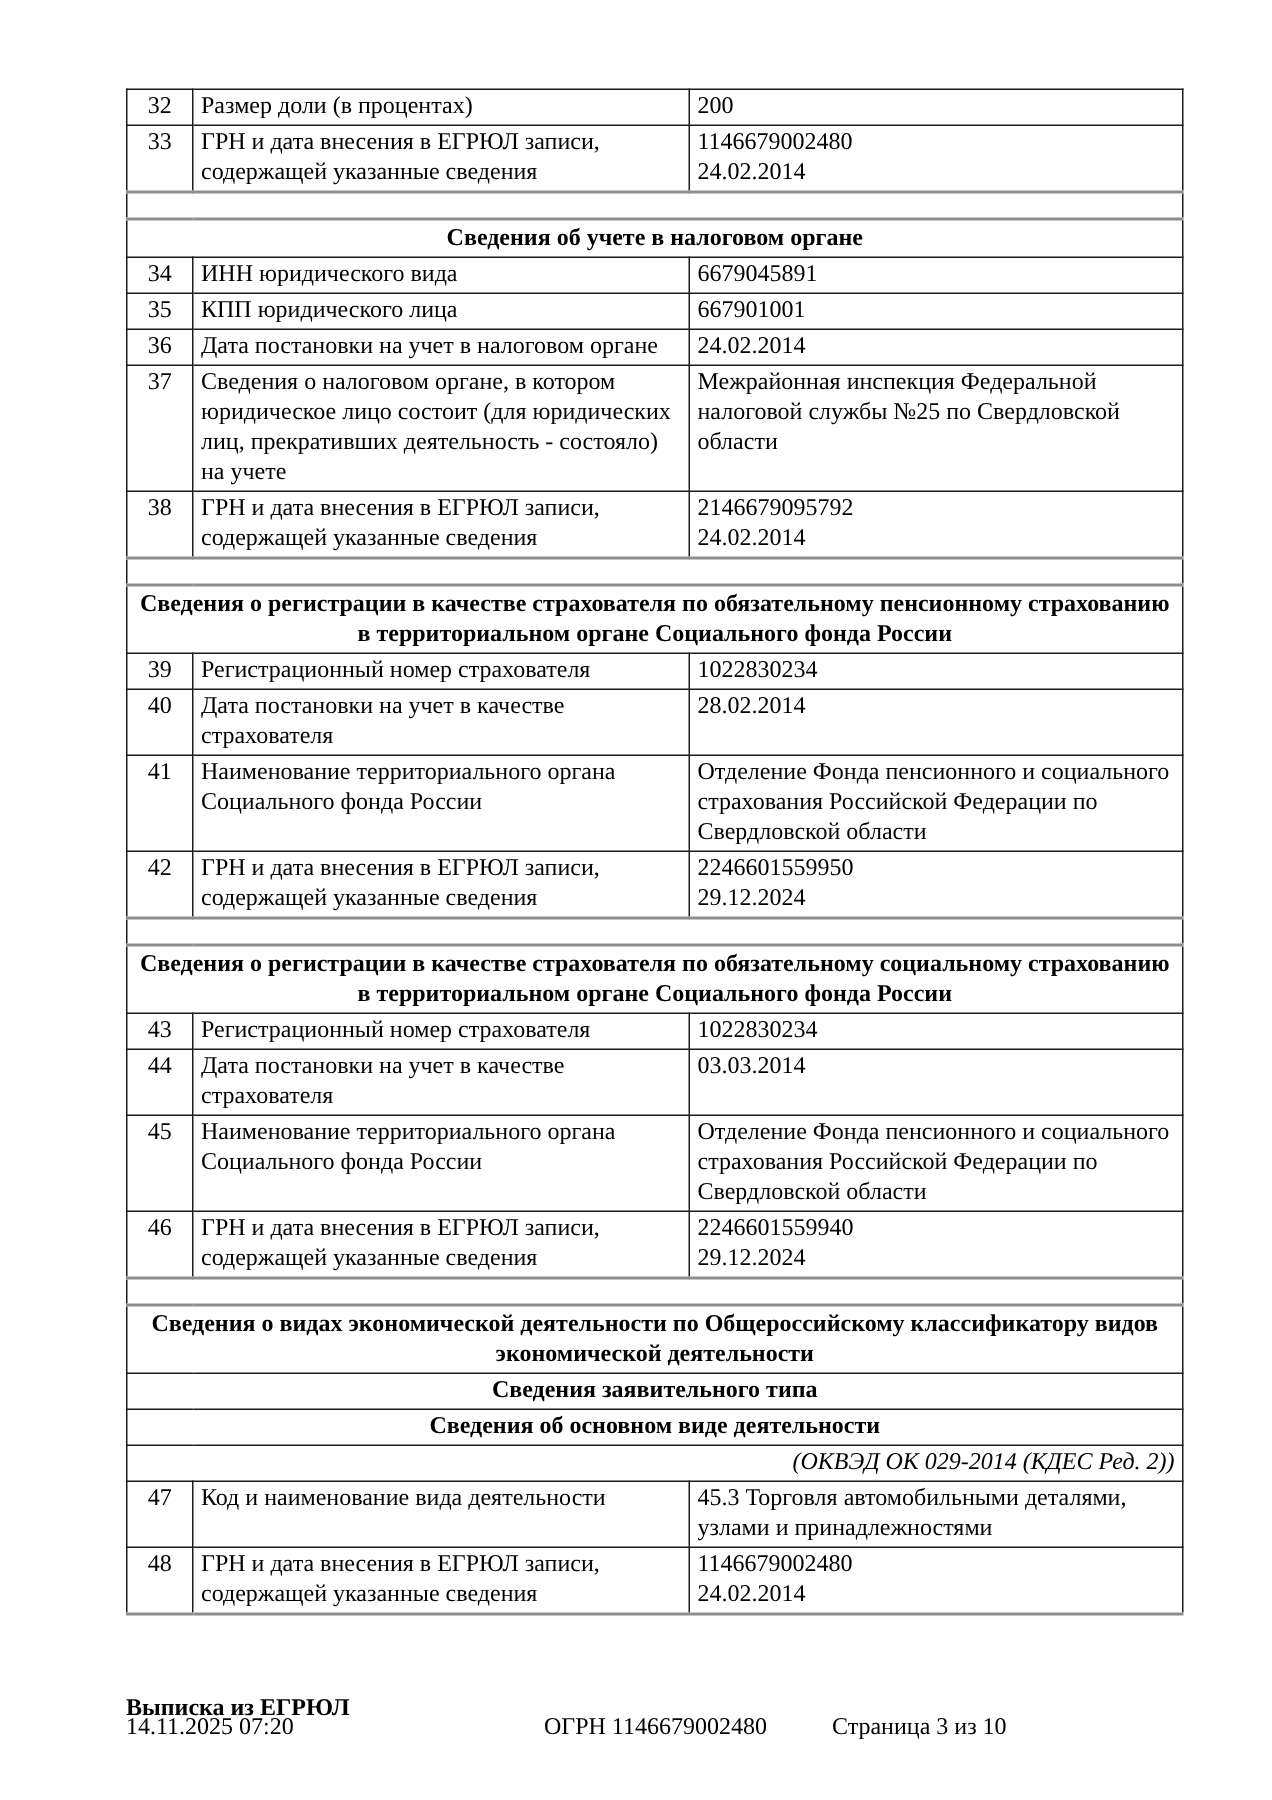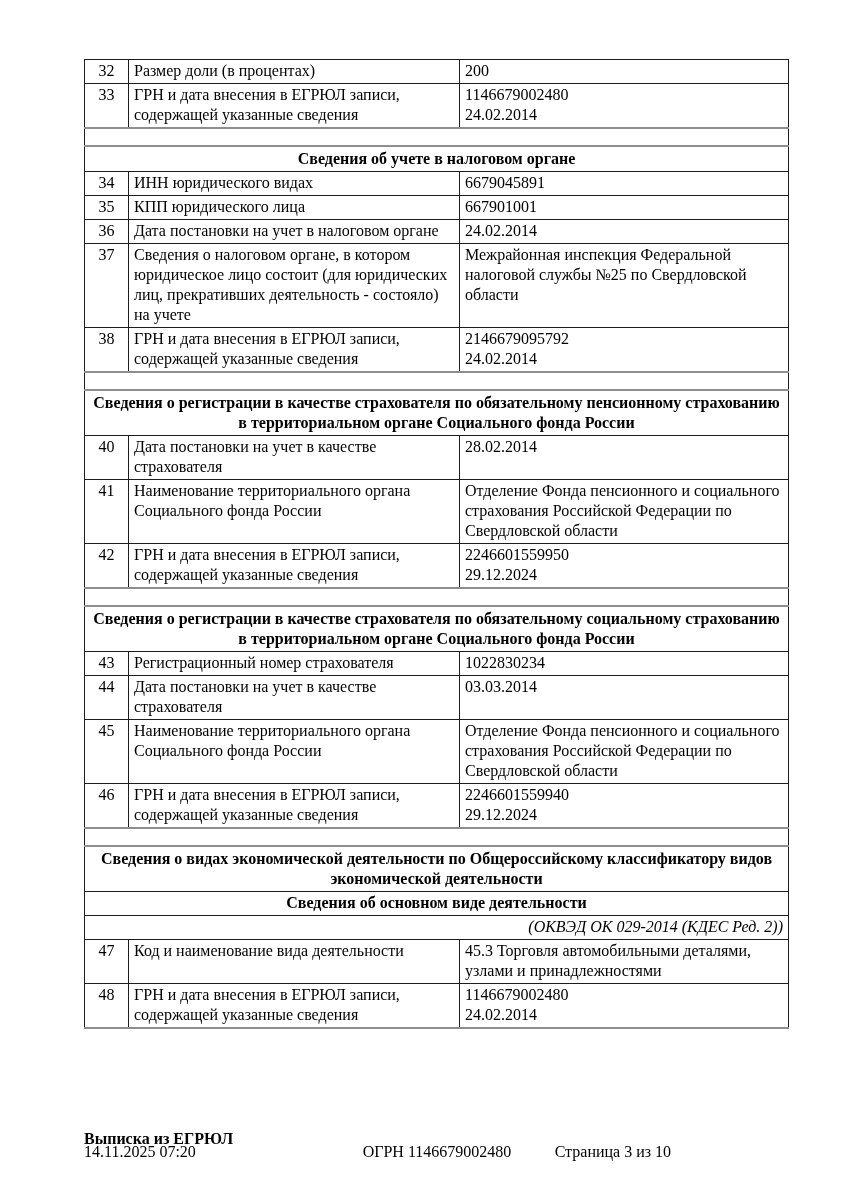--- a/index.html
+++ b/index.html
@@ -93,21 +93,21 @@
 
       <tr class="spacer-row">
           <td colspan="3"></td>
         </tr>
 
       <tr>
         <td colspan="3" class="hdr">Сведения об учете в налоговом органе</td>
       </tr>
       <tr>
         <td class="num">34</td>
-        <td>ИНН юридического видах</td>
+        <td>ИНН юридического вида</td>
         <td>
             <div class="val-line">6679045891</div>
           </td>
       </tr>
       <tr>
         <td class="num">35</td>
         <td>КПП юридического лица</td>
         <td>
             <div class="val-line">667901001</div>
           </td>
@@ -136,20 +136,27 @@
       </tr>
 
       <tr class="spacer-row">
           <td colspan="3"></td>
         </tr>
 
       <tr>
         <td colspan="3" class="hdr">Сведения о регистрации в качестве страхователя по обязательному пенсионному страхованию в территориальном органе Социального фонда России</td>
       </tr>
       <tr>
+        <td class="num">39</td>
+        <td>Регистрационный номер страхователя</td>
+        <td>
+            <div class="val-line">1022830234</div>
+          </td>
+      </tr>
+      <tr>
         <td class="num">40</td>
         <td>Дата постановки на учет в качестве страхователя</td>
         <td>
             <div class="val-line">28.02.2014</div>
           </td>
       </tr>
       <tr>
         <td class="num">41</td>
         <td>Наименование территориального органа Социального фонда России</td>
         <td>
@@ -201,20 +208,23 @@
           <div class="val-line">29.12.2024</div>
         </td>
       </tr>
 
       <tr class="spacer-row">
           <td colspan="3"></td>
         </tr>
 
       <tr>
         <td colspan="3" class="hdr">Сведения о видах экономической деятельности по Общероссийскому классификатору видов экономической деятельности</td>
+      </tr>
+      <tr>
+        <td colspan="3" class="sub-type">Сведения заявительного типа</td>
       </tr>
       <tr>
         <td colspan="3" class="sub-main">Сведения об основном виде деятельности</td>
       </tr>
       <tr>
         <td colspan="3" class="sub-code">(ОКВЭД ОК 029-2014 (КДЕС Ред. 2))</td>
       </tr>
       <tr>
         <td class="num">47</td>
         <td>Код и наименование вида деятельности</td>

